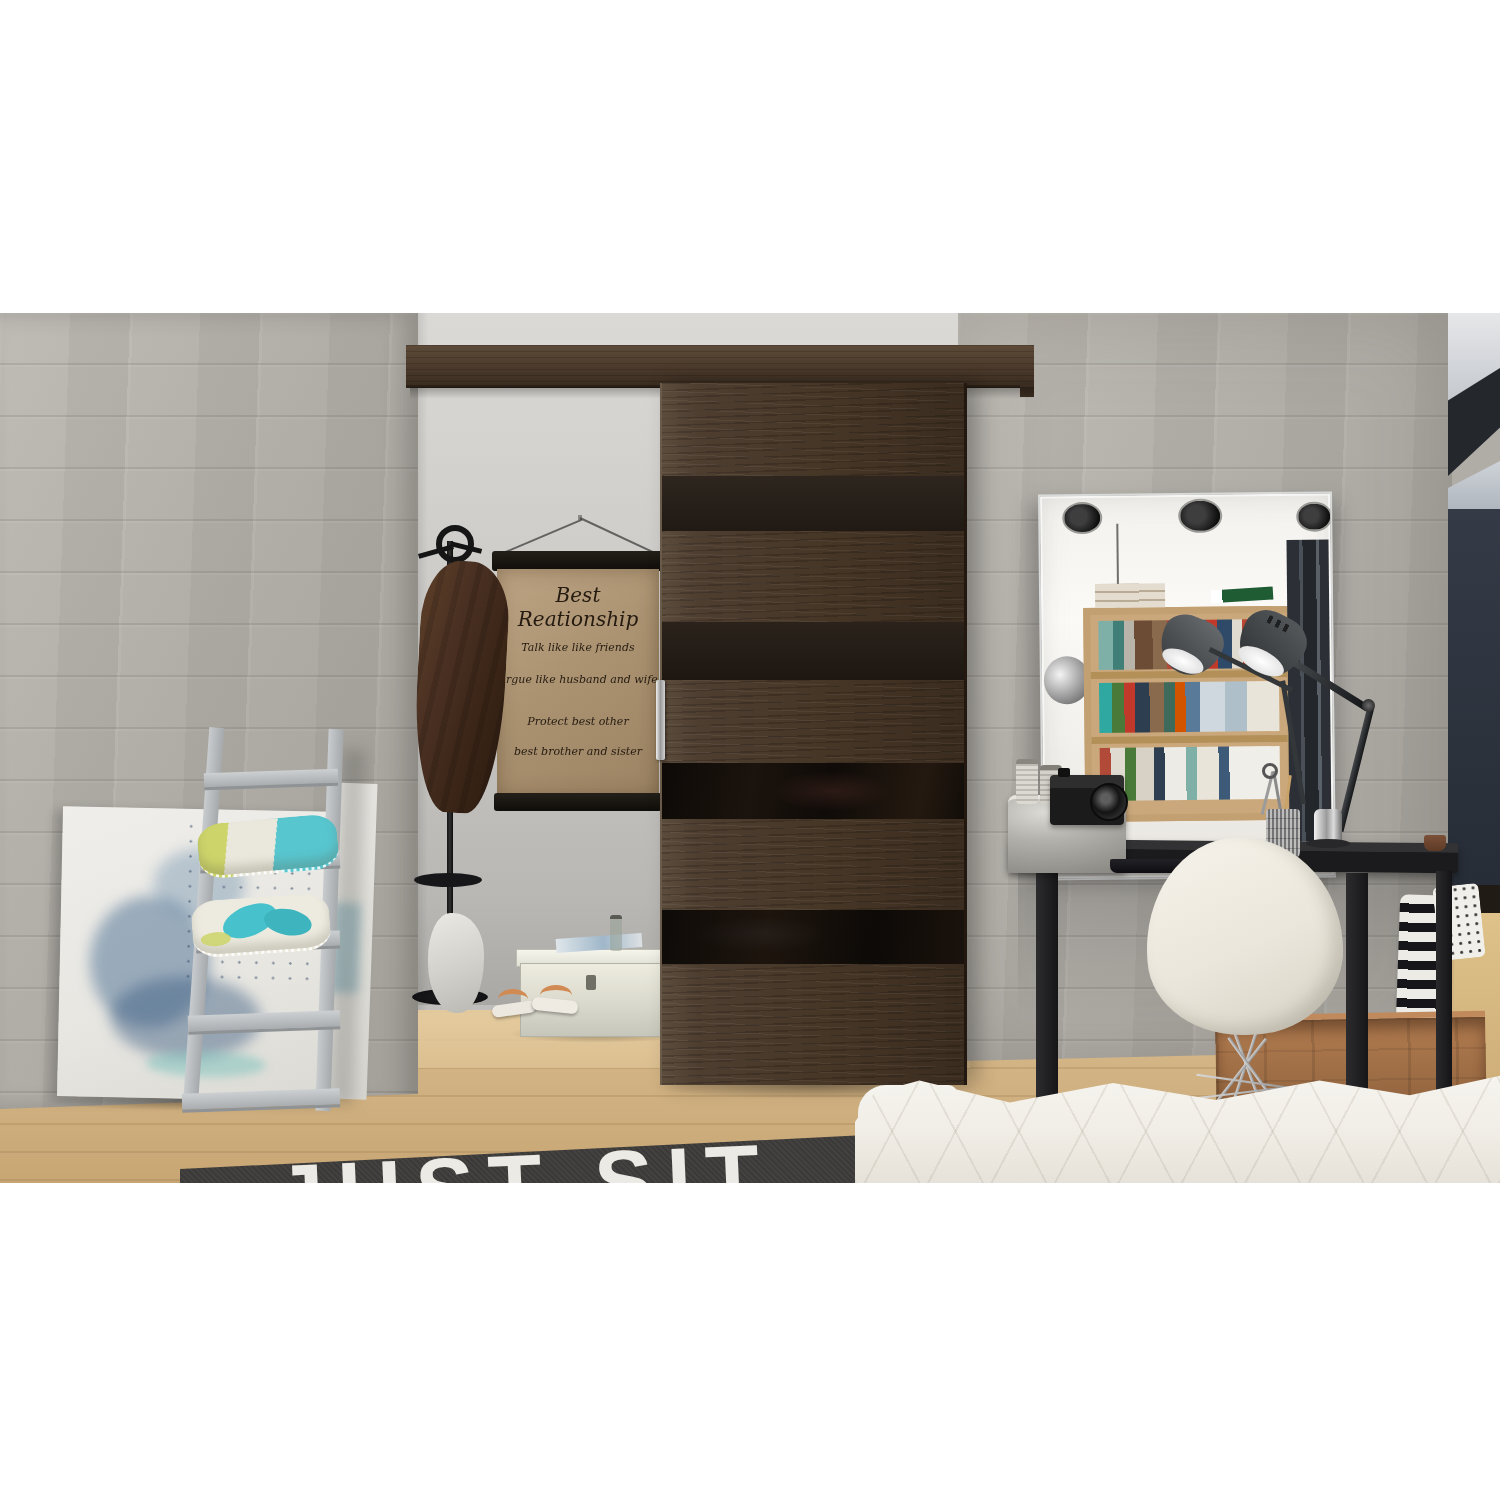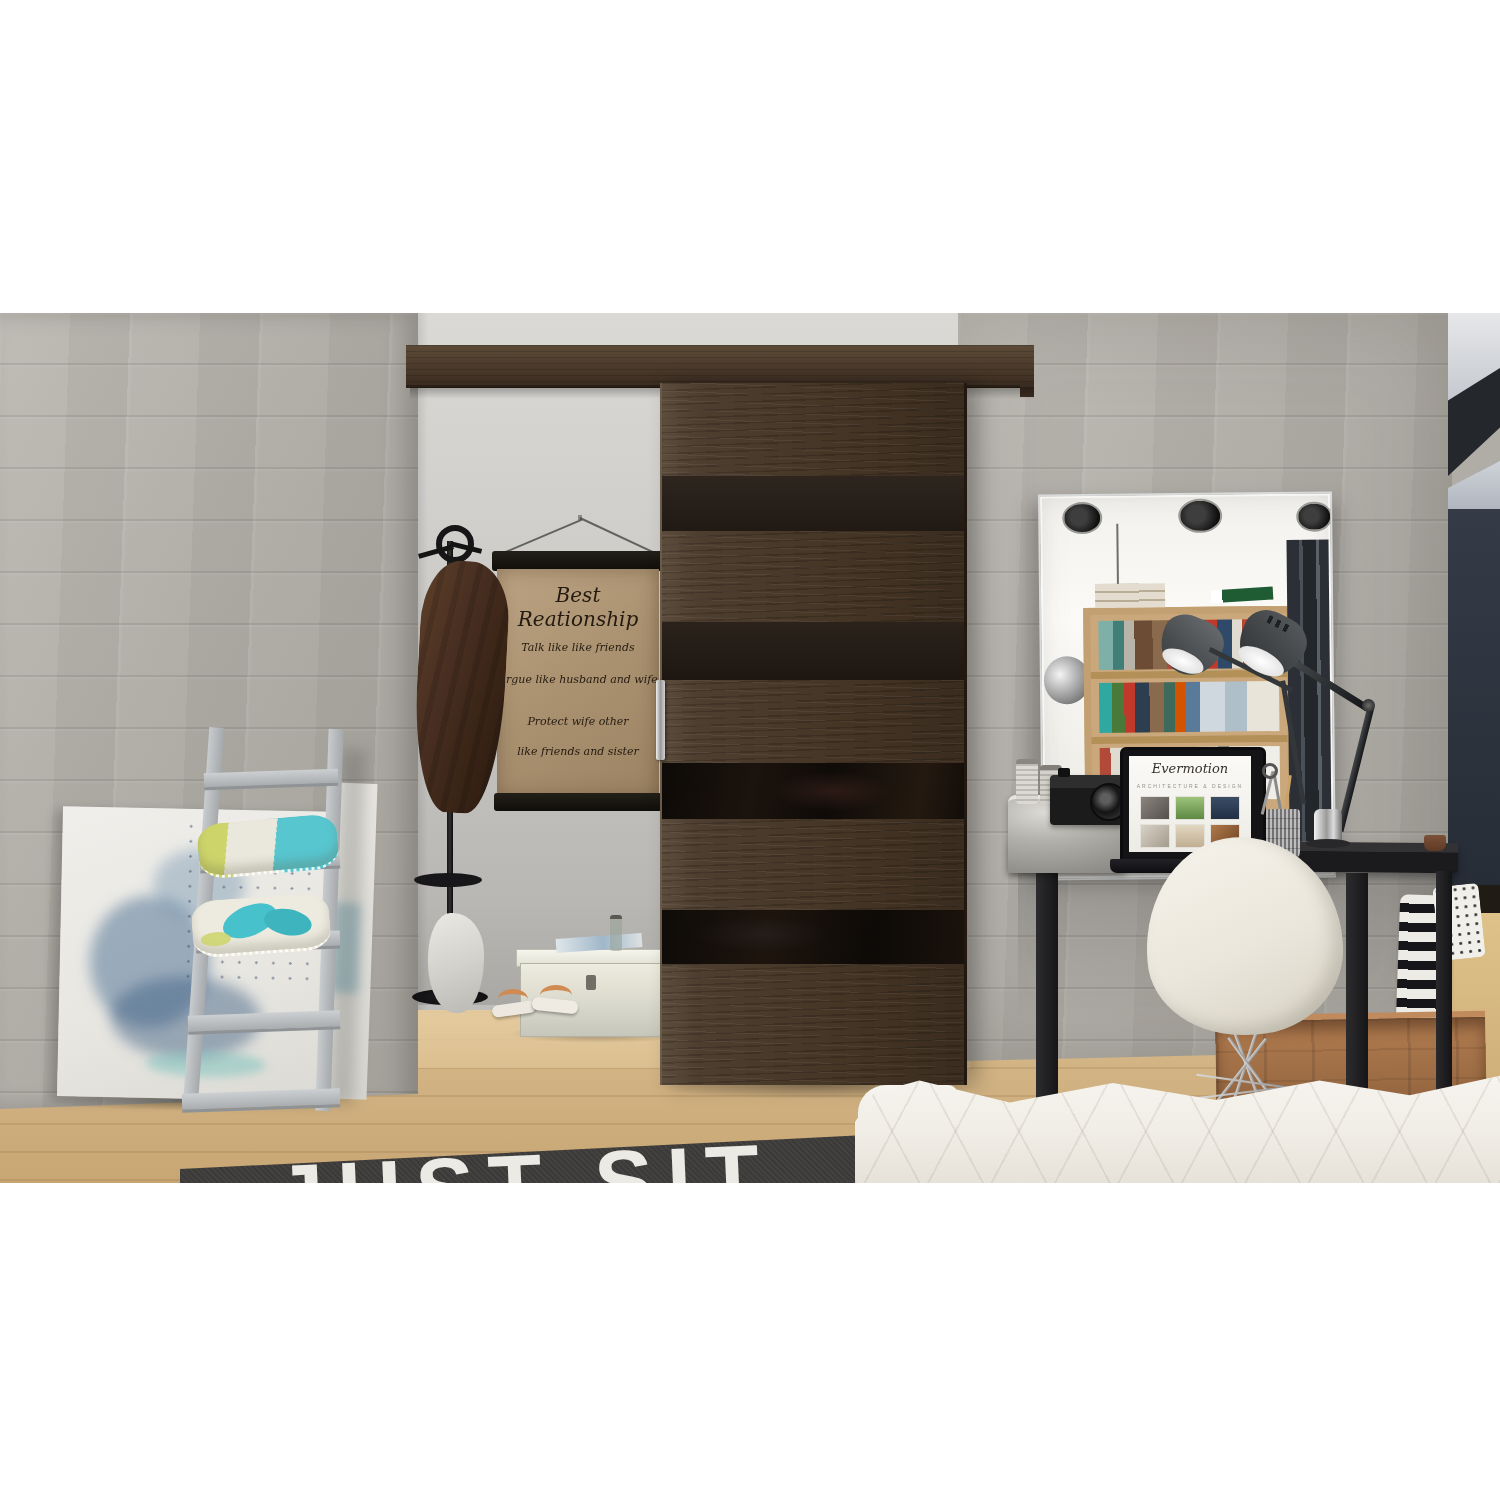--- a/index.html
+++ b/index.html
@@ -67,22 +67,22 @@
 
   <div class="a" style="left:578px;top:202px;width:4px;height:5px;background:#8a8a86;"></div>
   <div class="a" style="left:501px;top:240px;width:88px;height:2px;background:rgba(70,70,68,.8);transform:rotate(-23deg);transform-origin:left center;"></div>
   <div class="a" style="left:580px;top:204px;width:80px;height:2px;background:rgba(70,70,68,.8);transform:rotate(25deg);transform-origin:left center;"></div>
   <div class="a dark-bar" style="left:492px;top:238px;width:172px;height:20px;border-radius:3px;"></div>
   <div class="a" style="left:497px;top:256px;width:162px;height:228px;
        background:linear-gradient(145deg,#bca383 0%,#ab9372 45%,#9b8363 100%);box-shadow:inset 0 0 20px rgba(60,40,20,.35);">
     <div class="poster-text" style="top:14px;font-size:20px;letter-spacing:0;">Best Reationship</div>
     <div class="poster-text" style="top:72px;font-size:11px;">Talk like like friends</div>
     <div class="poster-text" style="top:104px;font-size:11px;">Argue like husband and wife</div>
-    <div class="poster-text" style="top:146px;font-size:11px;">Protect wife other</div>
-    <div class="poster-text" style="top:176px;font-size:11px;">like friends and sister</div>
+    <div class="poster-text" style="top:146px;font-size:11px;">Protect best other</div>
+    <div class="poster-text" style="top:176px;font-size:11px;">best brother and sister</div>
   </div>
   <div class="a dark-bar" style="left:494px;top:480px;width:168px;height:18px;border-radius:3px;"></div>
 
   <div class="a" style="left:447px;top:228px;width:6px;height:456px;background:linear-gradient(90deg,#141414,#303030 50%,#0c0c0c);"></div>
   <div class="a" style="left:436px;top:212px;width:26px;height:26px;border:6px solid #161616;border-radius:50%;"></div>
   <div class="a" style="left:418px;top:236px;width:36px;height:5px;background:#151515;transform:rotate(-16deg);"></div>
   <div class="a" style="left:450px;top:232px;width:32px;height:5px;background:#141414;transform:rotate(14deg);"></div>
   <div class="a" style="left:417px;top:248px;width:88px;height:252px;
     background:repeating-linear-gradient(100deg, rgba(0,0,0,.12) 0 6px, rgba(0,0,0,0) 6px 18px),
                linear-gradient(105deg,#5d4029 0%,#4a3022 35%,#392416 70%,#2c1c10 100%);
@@ -179,36 +179,20 @@
   <div class="a" style="left:1016px;top:446px;width:22px;height:40px;border-radius:4px;
     background:repeating-linear-gradient(0deg,#dcd9d2 0 3px,#bdbab3 3px 5px);border-top:5px solid #8a8780;"></div>
   <div class="a" style="left:1040px;top:452px;width:22px;height:34px;border-radius:4px;
     background:repeating-linear-gradient(0deg,#d4d1ca 0 3px,#b5b2ab 3px 5px);border-top:5px solid #827f78;"></div>
   <div class="a" style="left:1050px;top:462px;width:74px;height:50px;border-radius:4px;
     background:linear-gradient(180deg,#2e2e2e 0 26%,#1b1b1b 26% 100%);box-shadow:0 3px 5px rgba(0,0,0,.35);"></div>
   <div class="a" style="left:1090px;top:470px;width:34px;height:34px;border-radius:50%;border:2px solid #0c0c0c;
     background:radial-gradient(circle at 40% 40%,#5e5e5e 0 16%,#141414 48%,#303030 78%);"></div>
   <div class="a" style="left:1058px;top:455px;width:12px;height:9px;background:#111;border-radius:2px;"></div>
 
-  <div class="a" style="left:1120px;top:434px;width:140px;height:114px;background:#141417;border:3px solid #0d0d10;border-radius:6px 6px 0 0;">
-    <div class="a" style="left:6px;top:6px;width:122px;height:96px;background:linear-gradient(180deg,#fbfaf7,#edebe5);">
-      <div class="a" style="left:0;right:0;top:5px;text-align:center;font-family:'DejaVu Serif',serif;font-style:italic;font-size:13px;color:#35312b;">Evermotion</div>
-      <div class="a" style="left:0;right:0;top:27px;text-align:center;font-size:5px;letter-spacing:2px;color:#97928a;">ARCHITECTURE &amp; DESIGN</div>
-      <div class="thumbrow" style="top:40px;">
-        <div class="thumb" style="background:linear-gradient(135deg,#8b857e,#54504b);"></div>
-        <div class="thumb" style="background:linear-gradient(180deg,#9ec27a,#5d8a44);"></div>
-        <div class="thumb" style="background:linear-gradient(180deg,#3a4d66,#222f44);"></div>
-      </div>
-      <div class="thumbrow" style="top:68px;">
-        <div class="thumb" style="background:linear-gradient(135deg,#d8d2c6,#a49c8e);"></div>
-        <div class="thumb" style="background:linear-gradient(180deg,#e2d7c0,#bfae92);"></div>
-        <div class="thumb" style="background:linear-gradient(135deg,#b07a4a,#6e4426);"></div>
-      </div>
-    </div>
-  </div>
   <div class="a" style="left:1110px;top:546px;width:158px;height:14px;background:linear-gradient(180deg,#232327,#0e0e12);border-radius:2px 2px 7px 7px;"></div>
 
   <div class="a" style="left:1266px;top:458px;width:3px;height:44px;background:#9b9b9b;transform:rotate(14deg);"></div>
   <div class="a" style="left:1276px;top:458px;width:3px;height:44px;background:#8a8a8a;transform:rotate(-10deg);"></div>
   <div class="a" style="left:1262px;top:450px;width:10px;height:10px;border:3px solid #555;border-radius:50%;"></div>
   <div class="a" style="left:1286px;top:462px;width:3px;height:40px;background:#c9a36a;transform:rotate(8deg);"></div>
   <div class="a" style="left:1266px;top:496px;width:34px;height:50px;border-radius:4px 4px 7px 7px;
     background:repeating-linear-gradient(0deg, rgba(0,0,0,.20) 0 1px, rgba(0,0,0,0) 1px 10px),
                repeating-linear-gradient(90deg,#bdbdbb 0 2px,#737376 2px 4px);"></div>
   <div class="a" style="left:1424px;top:522px;width:22px;height:16px;background:linear-gradient(180deg,#7c5038,#5e3a26);border-radius:3px 3px 7px 7px;"></div>

